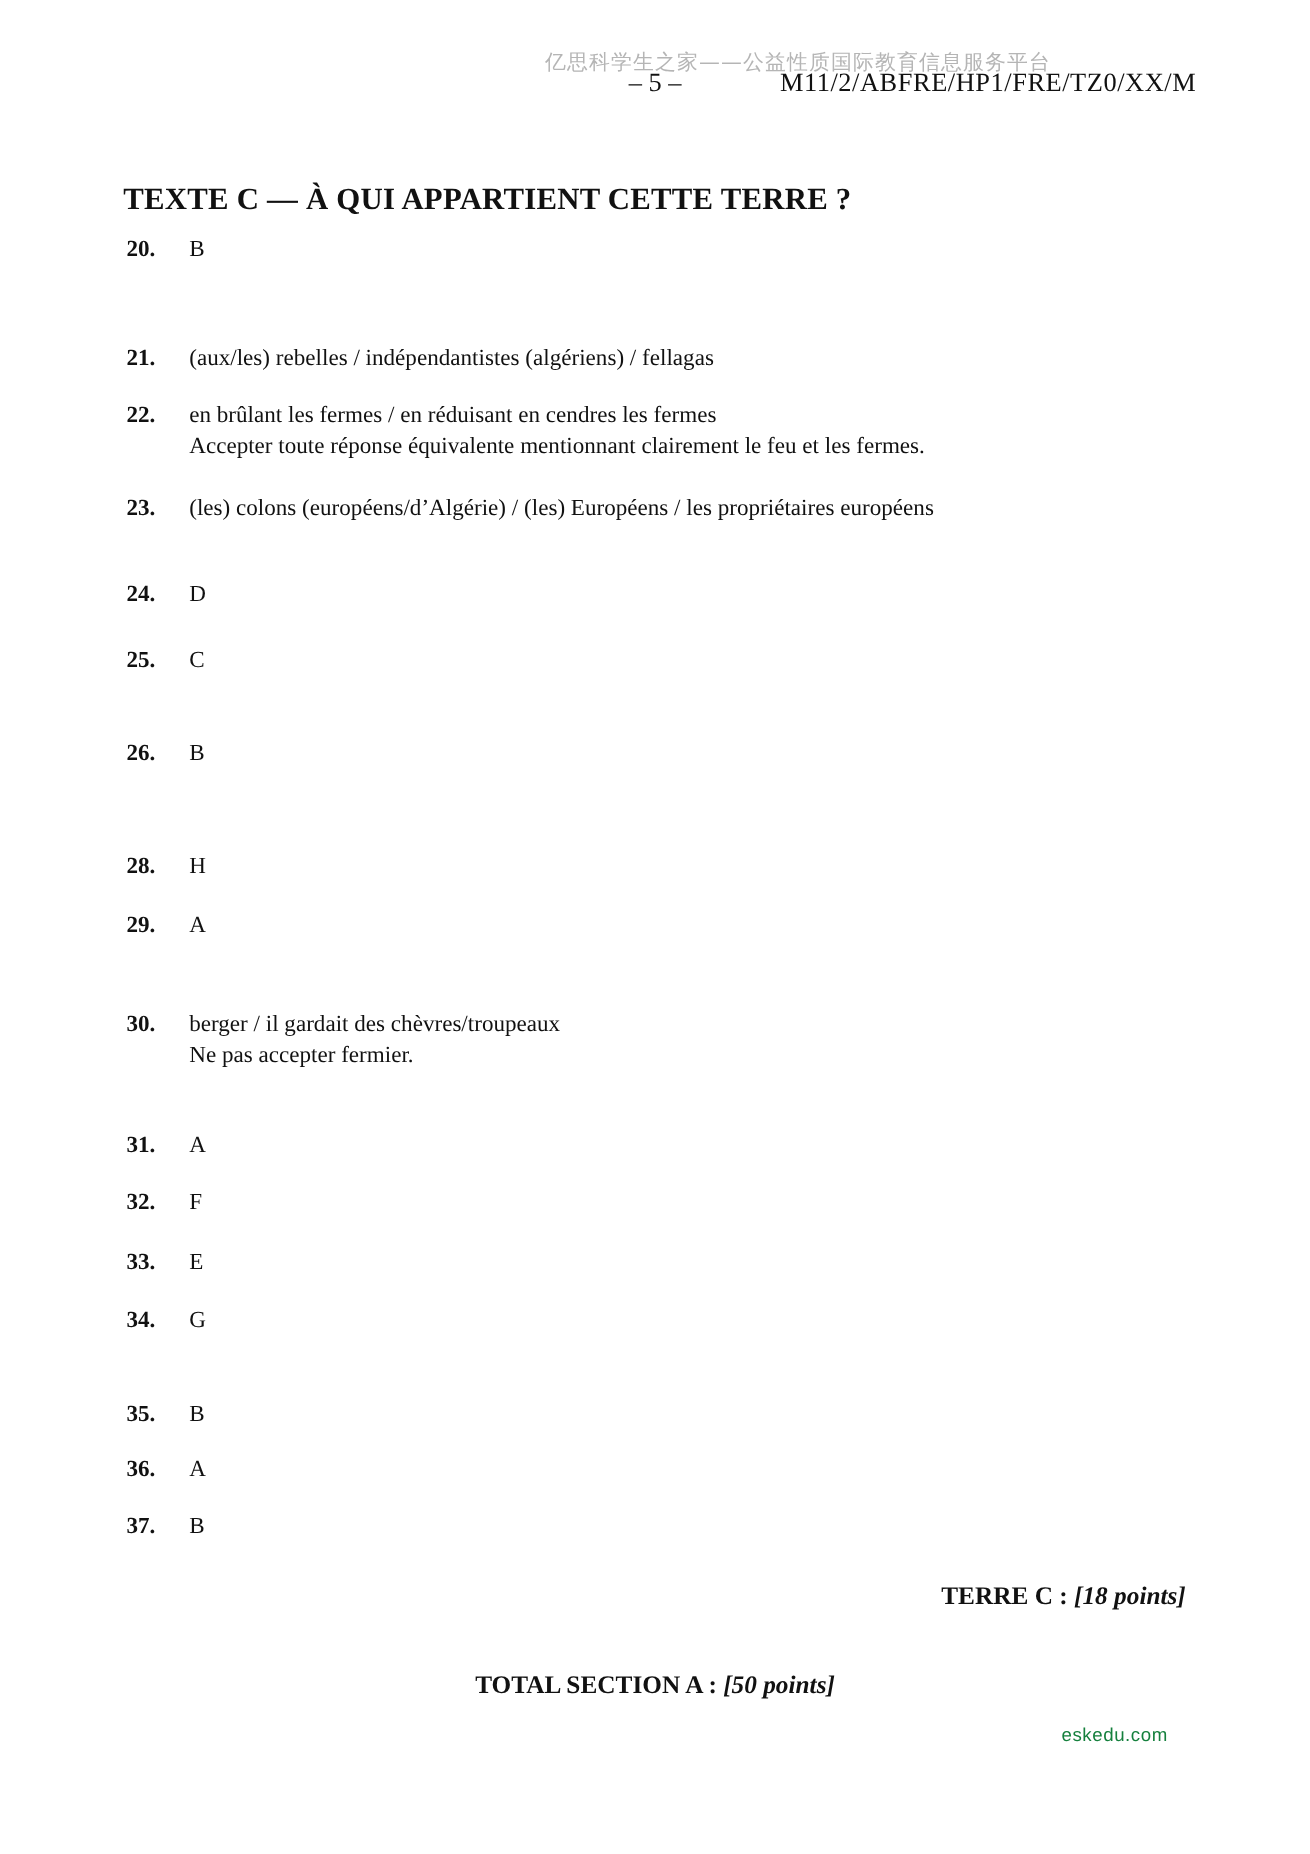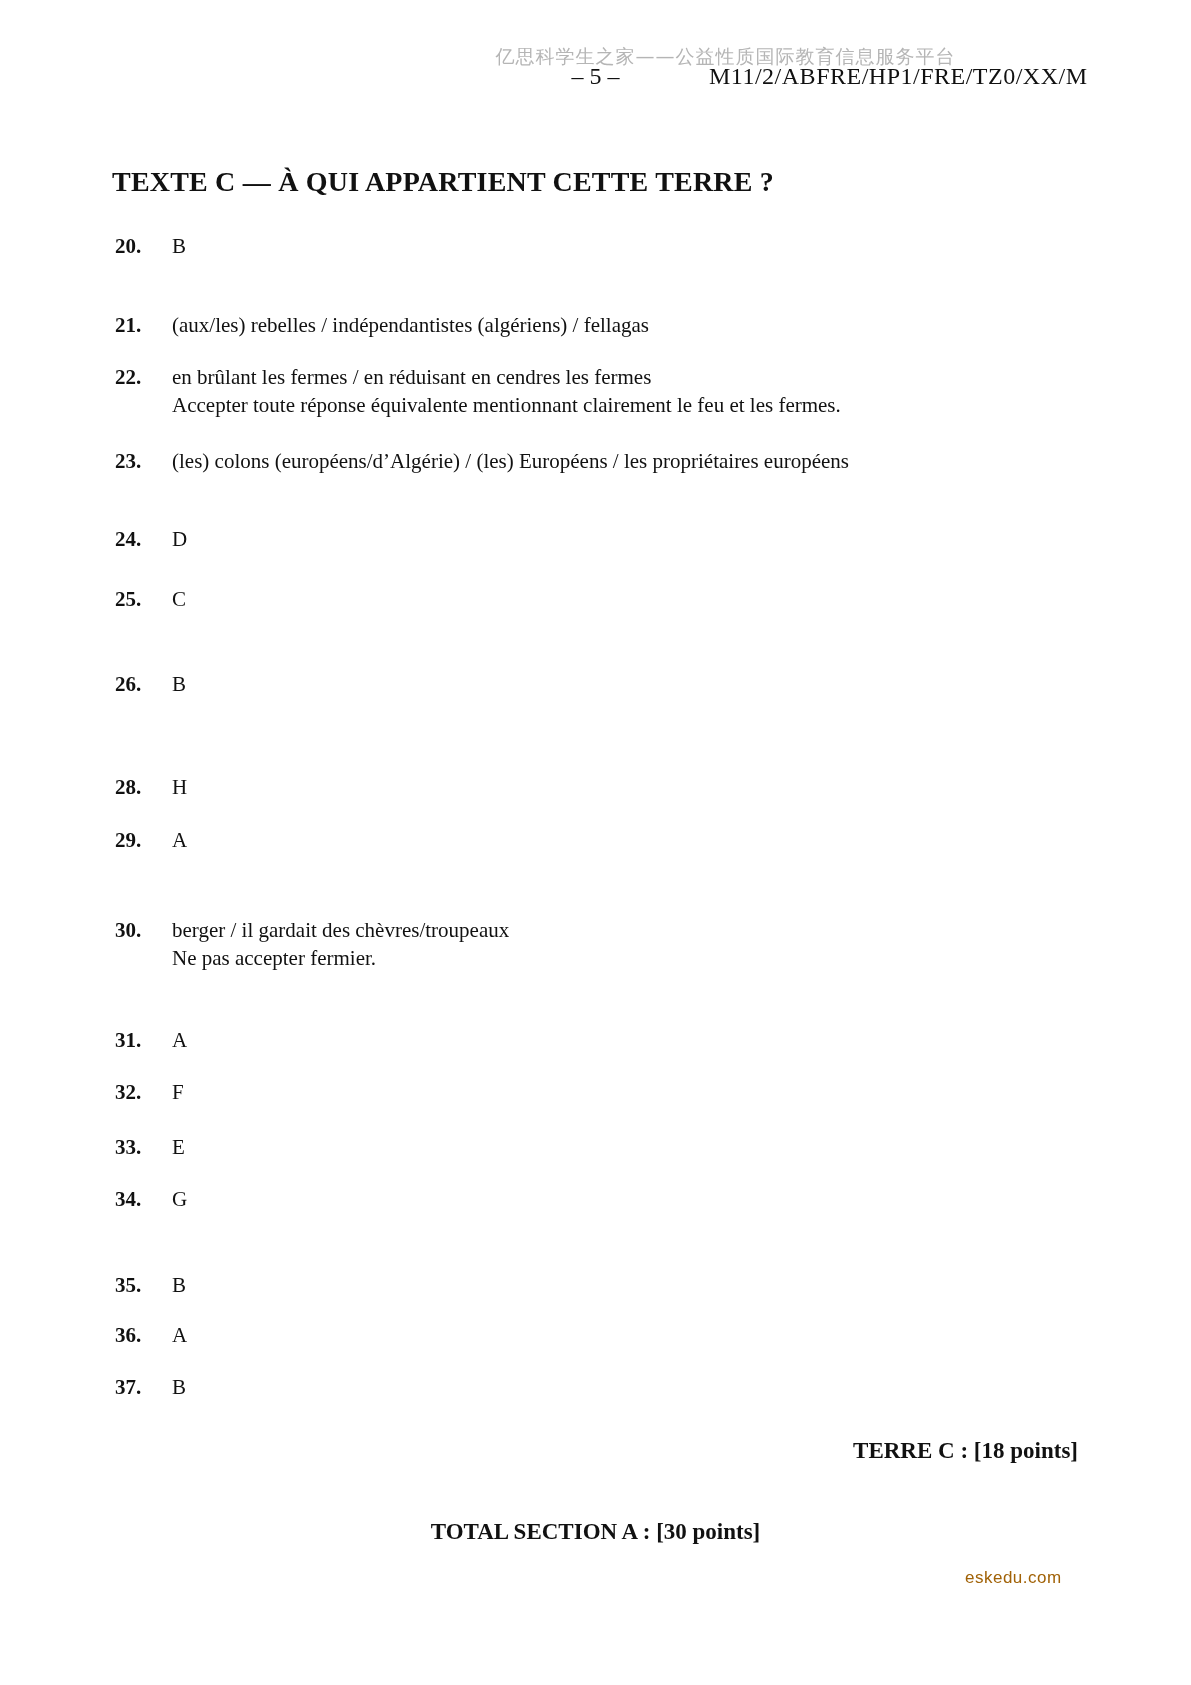--- a/index.html
+++ b/index.html
@@ -50,40 +50,40 @@
     position:absolute;top:1438px;right:113px;
     font-size:23px;font-weight:bold;
     white-space:nowrap;
   }
   .section-total{
     position:absolute;top:1519px;left:0;width:1191px;
     text-align:center;
     font-size:23px;font-weight:bold;
     white-space:nowrap;
   }
-  .pts{}
+  .pts{font-style:italic;}
   .wm-bottom{
     position:absolute;top:1568px;left:965px;
     font-family:"Liberation Sans", sans-serif;
-    font-size:17px;color:#a16207;letter-spacing:0.5px;
+    font-size:17px;color:#15803d;letter-spacing:0.5px;
   }
 </style>
 </head>
 <body>
 
 <div class="page">
 
   <div class="wm-top">亿思科学生之家——公益性质国际教育信息服务平台</div>
 
   <div class="pageno">– 5 –</div>
   <div class="examcode">M11/2/ABFRE/HP1/FRE/TZ0/XX/M</div>
 
   <div class="title">TEXTE C — À QUI APPARTIENT CETTE TERRE ?</div>
 
-  <div class="item" style="top:232px">
+  <div class="item" style="top:212px">
     <span class="num">20.</span>
     <div class="ans">B</div>
   </div>
 
   <div class="item" style="top:311px">
     <span class="num">21.</span>
     <div class="ans">(aux/les) rebelles / indépendantistes (algériens) / fellagas</div>
   </div>
 
   <div class="item" style="top:363px">
@@ -168,18 +168,18 @@
     <div class="ans">B</div>
   </div>
 
   <div class="texte-total">
     <span>TERRE C :</span>
     <span class="pts">[18 points]</span>
   </div>
 
   <div class="section-total">
     <span>TOTAL SECTION A :</span>
-    <span class="pts">[30 points]</span>
+    <span class="pts">[50 points]</span>
   </div>
 
   <div class="wm-bottom">eskedu.com</div>
 
 </div>
 
 </body></html>

